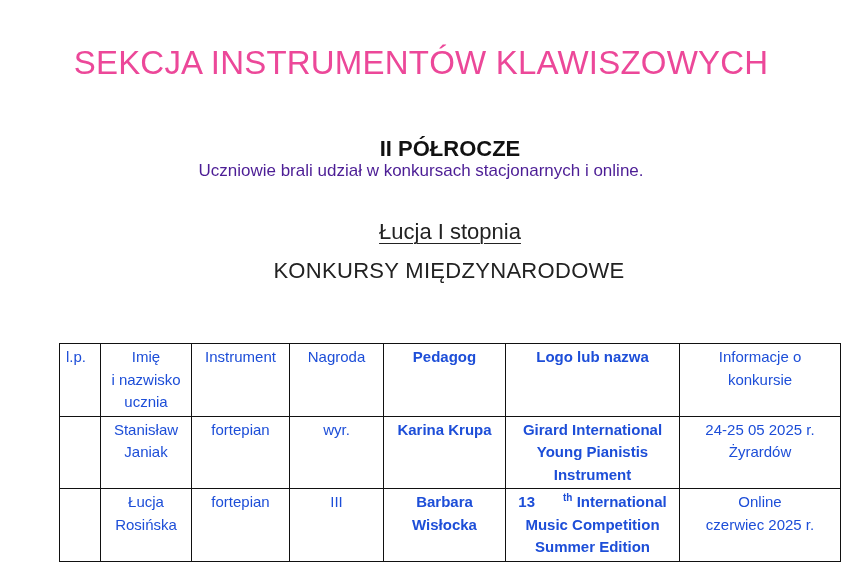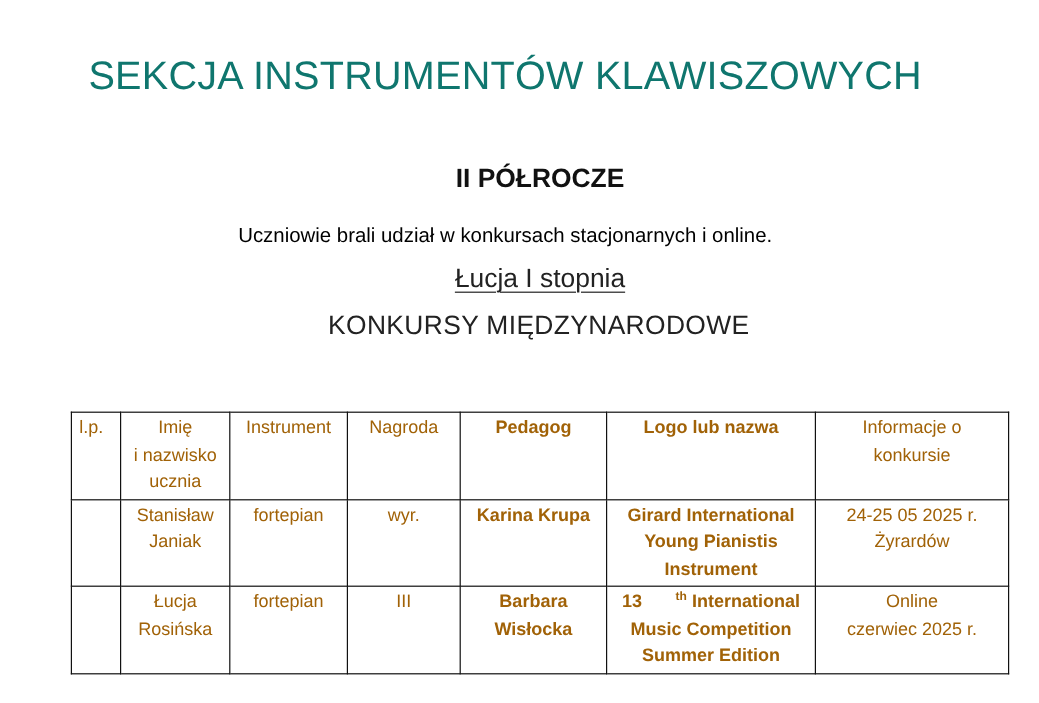--- a/index.html
+++ b/index.html
@@ -1,30 +1,30 @@
 <!DOCTYPE html>
 <html><head>
   <meta charset="utf-8">
   <style>
     html, body { margin:0; padding:0; background:#ffffff; }
     body { width:866px; height:586px; position:relative; overflow:hidden;
            font-family:"Liberation Sans", "DejaVu Sans", sans-serif; color:#1a1a1a; }
     .title { position:absolute; left:0; top:44px; width:842px; text-align:center;
-             font-size:33px; letter-spacing:0.2px; font-weight:normal; margin:0; color:#0f766e; }
+             font-size:33px; letter-spacing:0.2px; font-weight:normal; margin:0; color:#ec4899; }
     .subtitle { position:absolute; left:0; top:136px; width:900px; text-align:center;
                 font-size:22px; margin:0; color:#111; }
-    .intro { position:absolute; left:0; top:187px; width:842px; text-align:center;
-             font-size:17px; margin:0; color:#000000; }
+    .intro { position:absolute; left:0; top:161px; width:842px; text-align:center;
+             font-size:17px; margin:0; color:#4c1d95; }
     .level { position:absolute; left:0; top:219px; width:900px; text-align:center;
              font-size:22px; margin:0; color:#222; }
     .level span { text-decoration:underline; text-underline-offset:4px; text-decoration-thickness:1px; }
     .category { position:absolute; left:0; top:258px; width:898px; text-align:center;
                 font-size:22px; margin:0; color:#222; letter-spacing:0.3px; }
     table { position:absolute; left:59px; top:343px; border-collapse:collapse;
-            font-size:15px; color:#a16207; }
+            font-size:15px; color:#1d4ed8; }
     td, th { border:1px solid #111; vertical-align:top; text-align:center;
              font-weight:normal; padding:2px 4px; line-height:22.5px; }
     th { height:62px; }
     tr.r1 td { height:64px; }
     tr.r2 td { height:63px; }
     .c0 { width:30px; text-align:left; padding-left:6px; }
     .c1 { width:82px; }
     .c2 { width:89px; }
     .c3 { width:85px; }
     .c4 { width:113px;font-weight:bold; }

